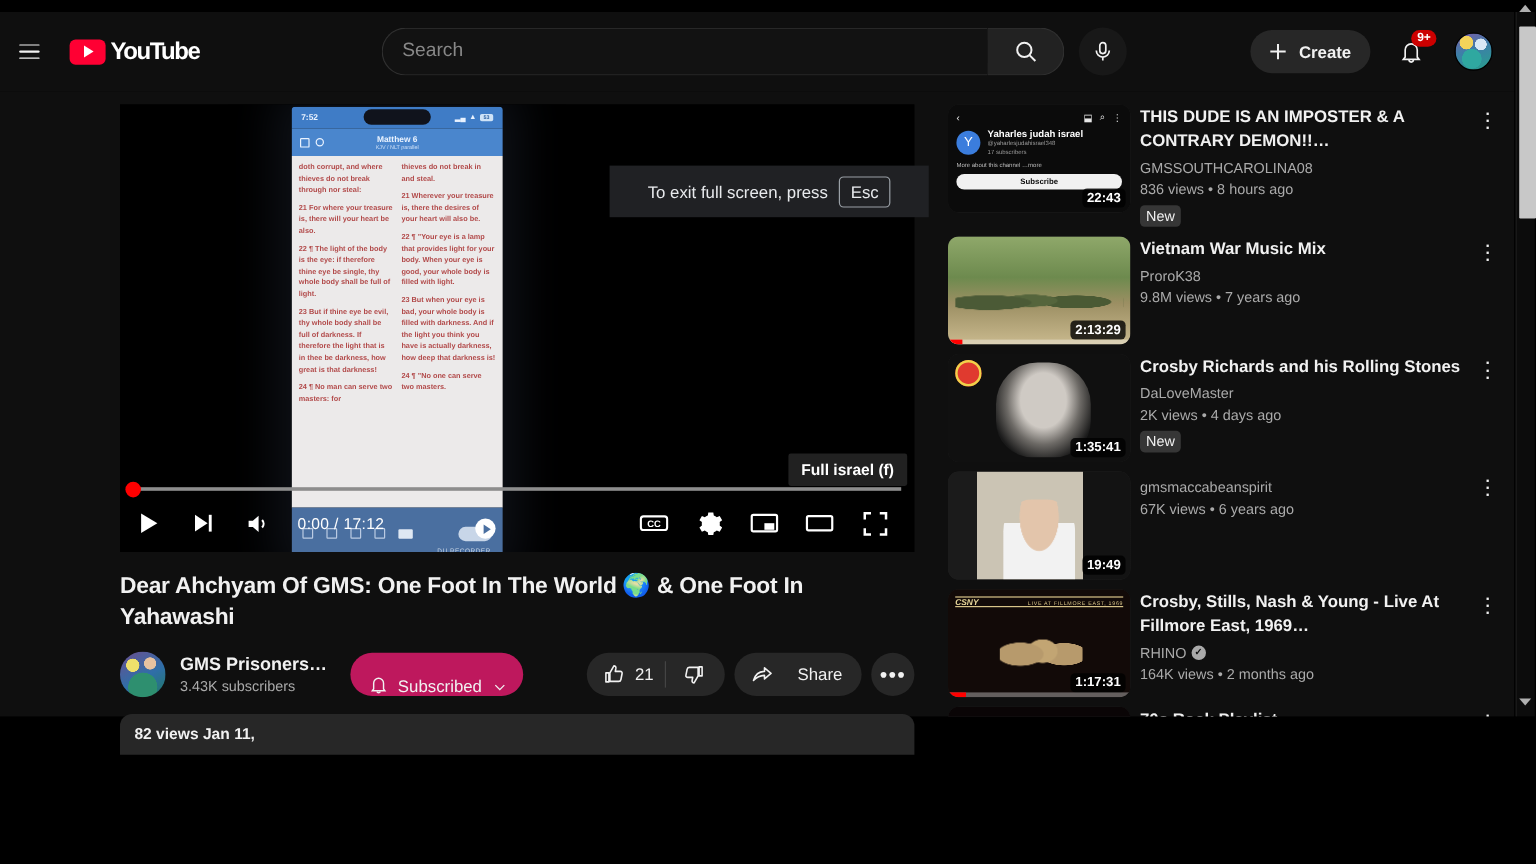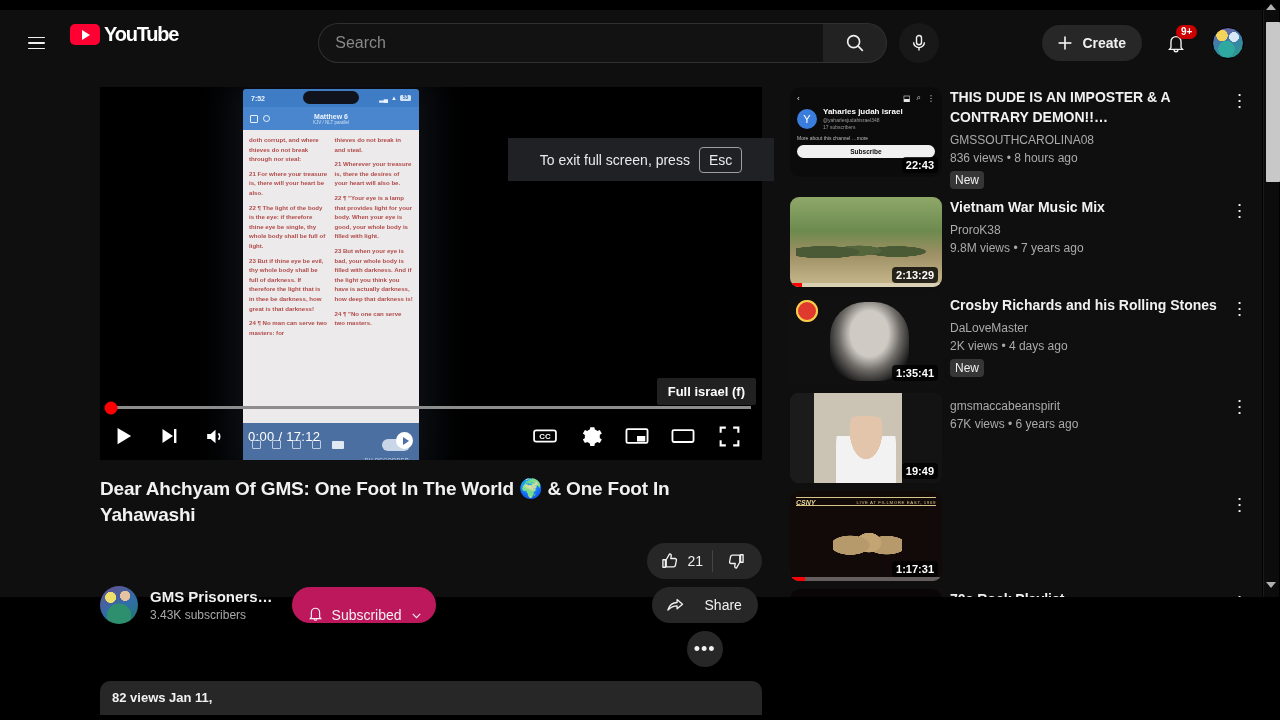--- a/index.html
+++ b/index.html
@@ -12,21 +12,21 @@
   #root { position: relative; width: 1280px; height: 720px; background: #000; }
 
   
   .top-strip { position:absolute; top:0; left:0; width:1280px; height:10px; background:#000; }
 
   
   .masthead {
     position:absolute; top:10px; left:0; width:1262px; height:66px;
     background:#0f0f0f; display:flex; align-items:center;
   }
-  .mh-left { display:flex; align-items:flex-start; padding-left:16px; width:215px; flex:none; }
+  .mh-left { display:flex; align-items:center; padding-left:4px; width:215px; flex:none; }
   .ham { width:40px; height:40px; display:flex; flex-direction:column; justify-content:center;
          align-items:center; gap:4px; cursor:pointer; }
   .ham span { display:block; width:17px; height:1.6px; background:#f1f1f1; border-radius:1px; }
   .logo-wrap { display:flex; align-items:center; margin-left:14px; cursor:pointer; }
   .logo-badge { width:30px; height:21px; background:#ff0033; border-radius:5px;
                 display:flex; align-items:center; justify-content:center; }
   .logo-badge .tri { width:0;height:0;border-left:8px solid #fff;
                 border-top:5px solid transparent;border-bottom:5px solid transparent; margin-left:2px;}
   .logo-text { color:#fff; font-size:20px; font-weight:700; letter-spacing:-1.2px; margin-left:4px; }
 
@@ -161,21 +161,21 @@
       radial-gradient(circle at 50% 78%, #2e8f6f 0 34%, transparent 35%),
       linear-gradient(150deg,#6c4e8f,#2f6ea8 55%,#1f7a63);
   }
   .ch-text { margin-left:12px; }
   .ch-name { color:#f1f1f1; font-size:15px; font-weight:600; line-height:19px; }
   .ch-subs { color:#aaa; font-size:12px; line-height:16px; margin-top:1px; }
   .sub-btn {
     margin-left:19px; height:36px; padding:0 12px 0 14px; border-radius:18px; background:#be185d;
     display:flex; align-items:flex-end; gap:7px; color:#f1f1f1; font-size:14px; font-weight:500; cursor:pointer;
   }
-  .actions { margin-left:auto; display:flex; align-items:center; gap:8px;flex-direction:column; }
+  .actions { margin-left:auto; display:flex; align-items:center; gap:8px; }
   .pill { height:36px; border-radius:18px; background:#272727; display:flex; align-items:center;
           color:#f1f1f1; font-size:14px; font-weight:500; cursor:pointer; }
   .pill.like { padding:0 14px 0 13px; gap:7px; }
   .divider { width:1px; height:22px; background:#444; margin:0 2px; }
   .pill.share { padding:0 16px 0 13px; gap:20px; }
   .pill.more { width:36px; justify-content:center; font-size:18px; letter-spacing:1px; }
   .desc-box {
     margin-top:14px; width:662px; height:34px; background:#272727; border-radius:10px 10px 0 0;
     padding:9px 12px; color:#f1f1f1; font-size:13px; font-weight:600; overflow:hidden;
   }
@@ -615,20 +615,32 @@
           <div class="th-csny">
             <div class="hdr">LIVE AT FILLMORE EAST, 1969</div>
             <div class="logo">CSNY</div>
             <div class="band"></div>
           </div>
           <div class="dur">1:17:31</div>
           <div class="watched">
               <i style="width:10%"></i>
             </div>
         </div>
+        <div class="rmeta">
+          <div class="rtitle">Crosby, Stills, Nash &amp; Young - Live At Fillmore East, 1969…</div>
+          <div class="rchan">
+            <span>RHINO</span>
+            <span class="verified">✓</span>
+          </div>
+          <div class="rstats">
+            <span>164K views</span>
+            <span> • </span>
+            <span>2 months ago</span>
+          </div>
+        </div>
         <div class="kebab">
             <b>·</b>
             <b>·</b>
             <b>·</b>
           </div>
       </div>
 
       <div class="rec">
         <div class="thumb">
           <div class="th-rock">CLASSIC</div>

